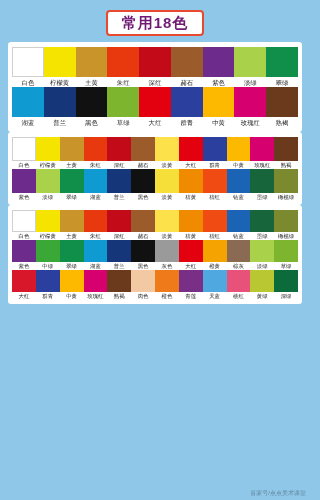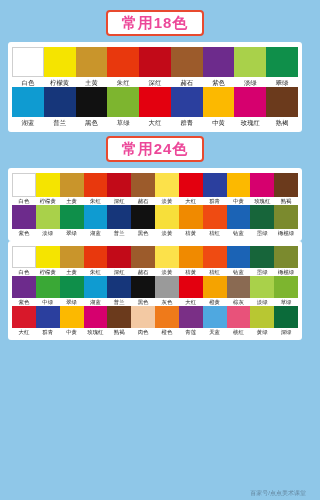--- a/index.html
+++ b/index.html
@@ -22,21 +22,21 @@
     display:flex;flex-direction:column;align-items:center;
   }
   .title-wrap{
     display:flex;justify-content:center;align-items:center;
     margin:4px 0 6px 0;
   }
   .title{
     background:#ffffff;
     border:2px solid #e84a2f;
     border-radius:4px;
-    color:#ec4899;
+    color:#701a75;
     font-weight:bold;
     font-size:15px;
     letter-spacing:1px;
     padding:2px 14px 3px 14px;
     line-height:1.15;
     white-space:nowrap;
   }
   .card{
     background:#ffffff;
     border-radius:3px;
@@ -167,23 +167,20 @@
           </div>
           <div class="cell">
             <div class="sw" style="background: rgb(107, 58, 28);"></div>
             <div class="lbl">熟褐</div>
           </div>
         </div>
     </div>
   </div>
 
   <div class="section">
-    <div class="title-wrap">
-      <div class="title">常用24色</div>
-    </div>
     <div class="card">
       <div class="grid g24" id="grid-1">
           <div class="cell">
             <div class="sw white-sw" style="background: rgb(255, 255, 255);"></div>
             <div class="lbl">白色</div>
           </div>
           <div class="cell">
             <div class="sw" style="background: rgb(245, 228, 0);"></div>
             <div class="lbl">柠檬黄</div>
           </div>

